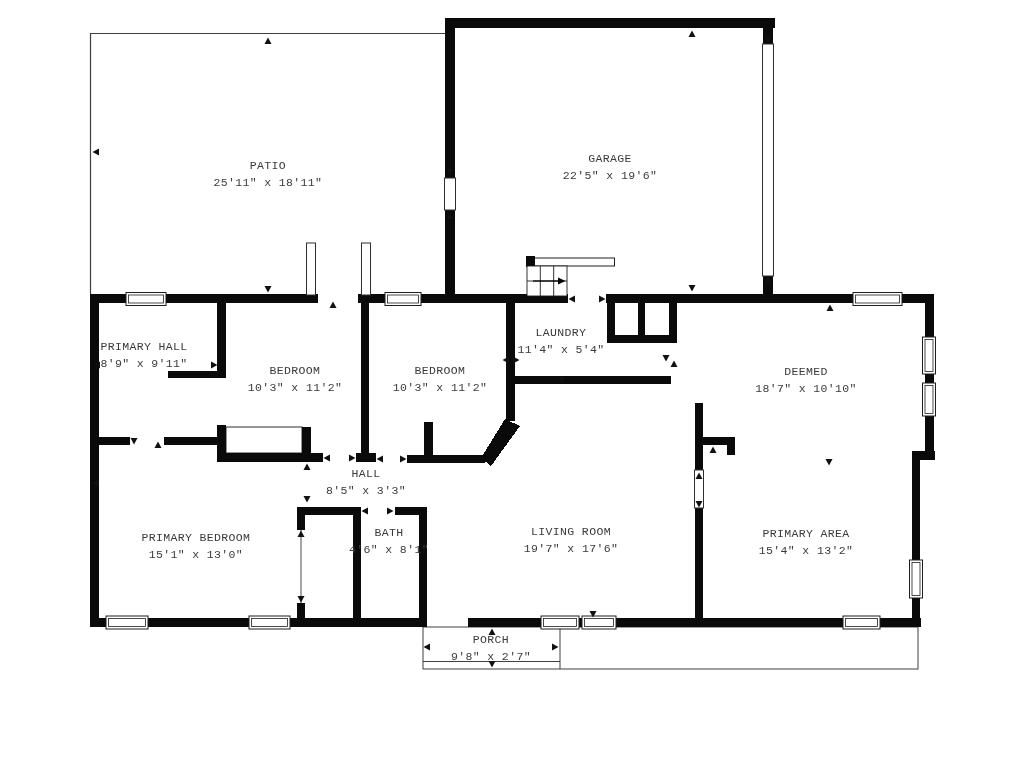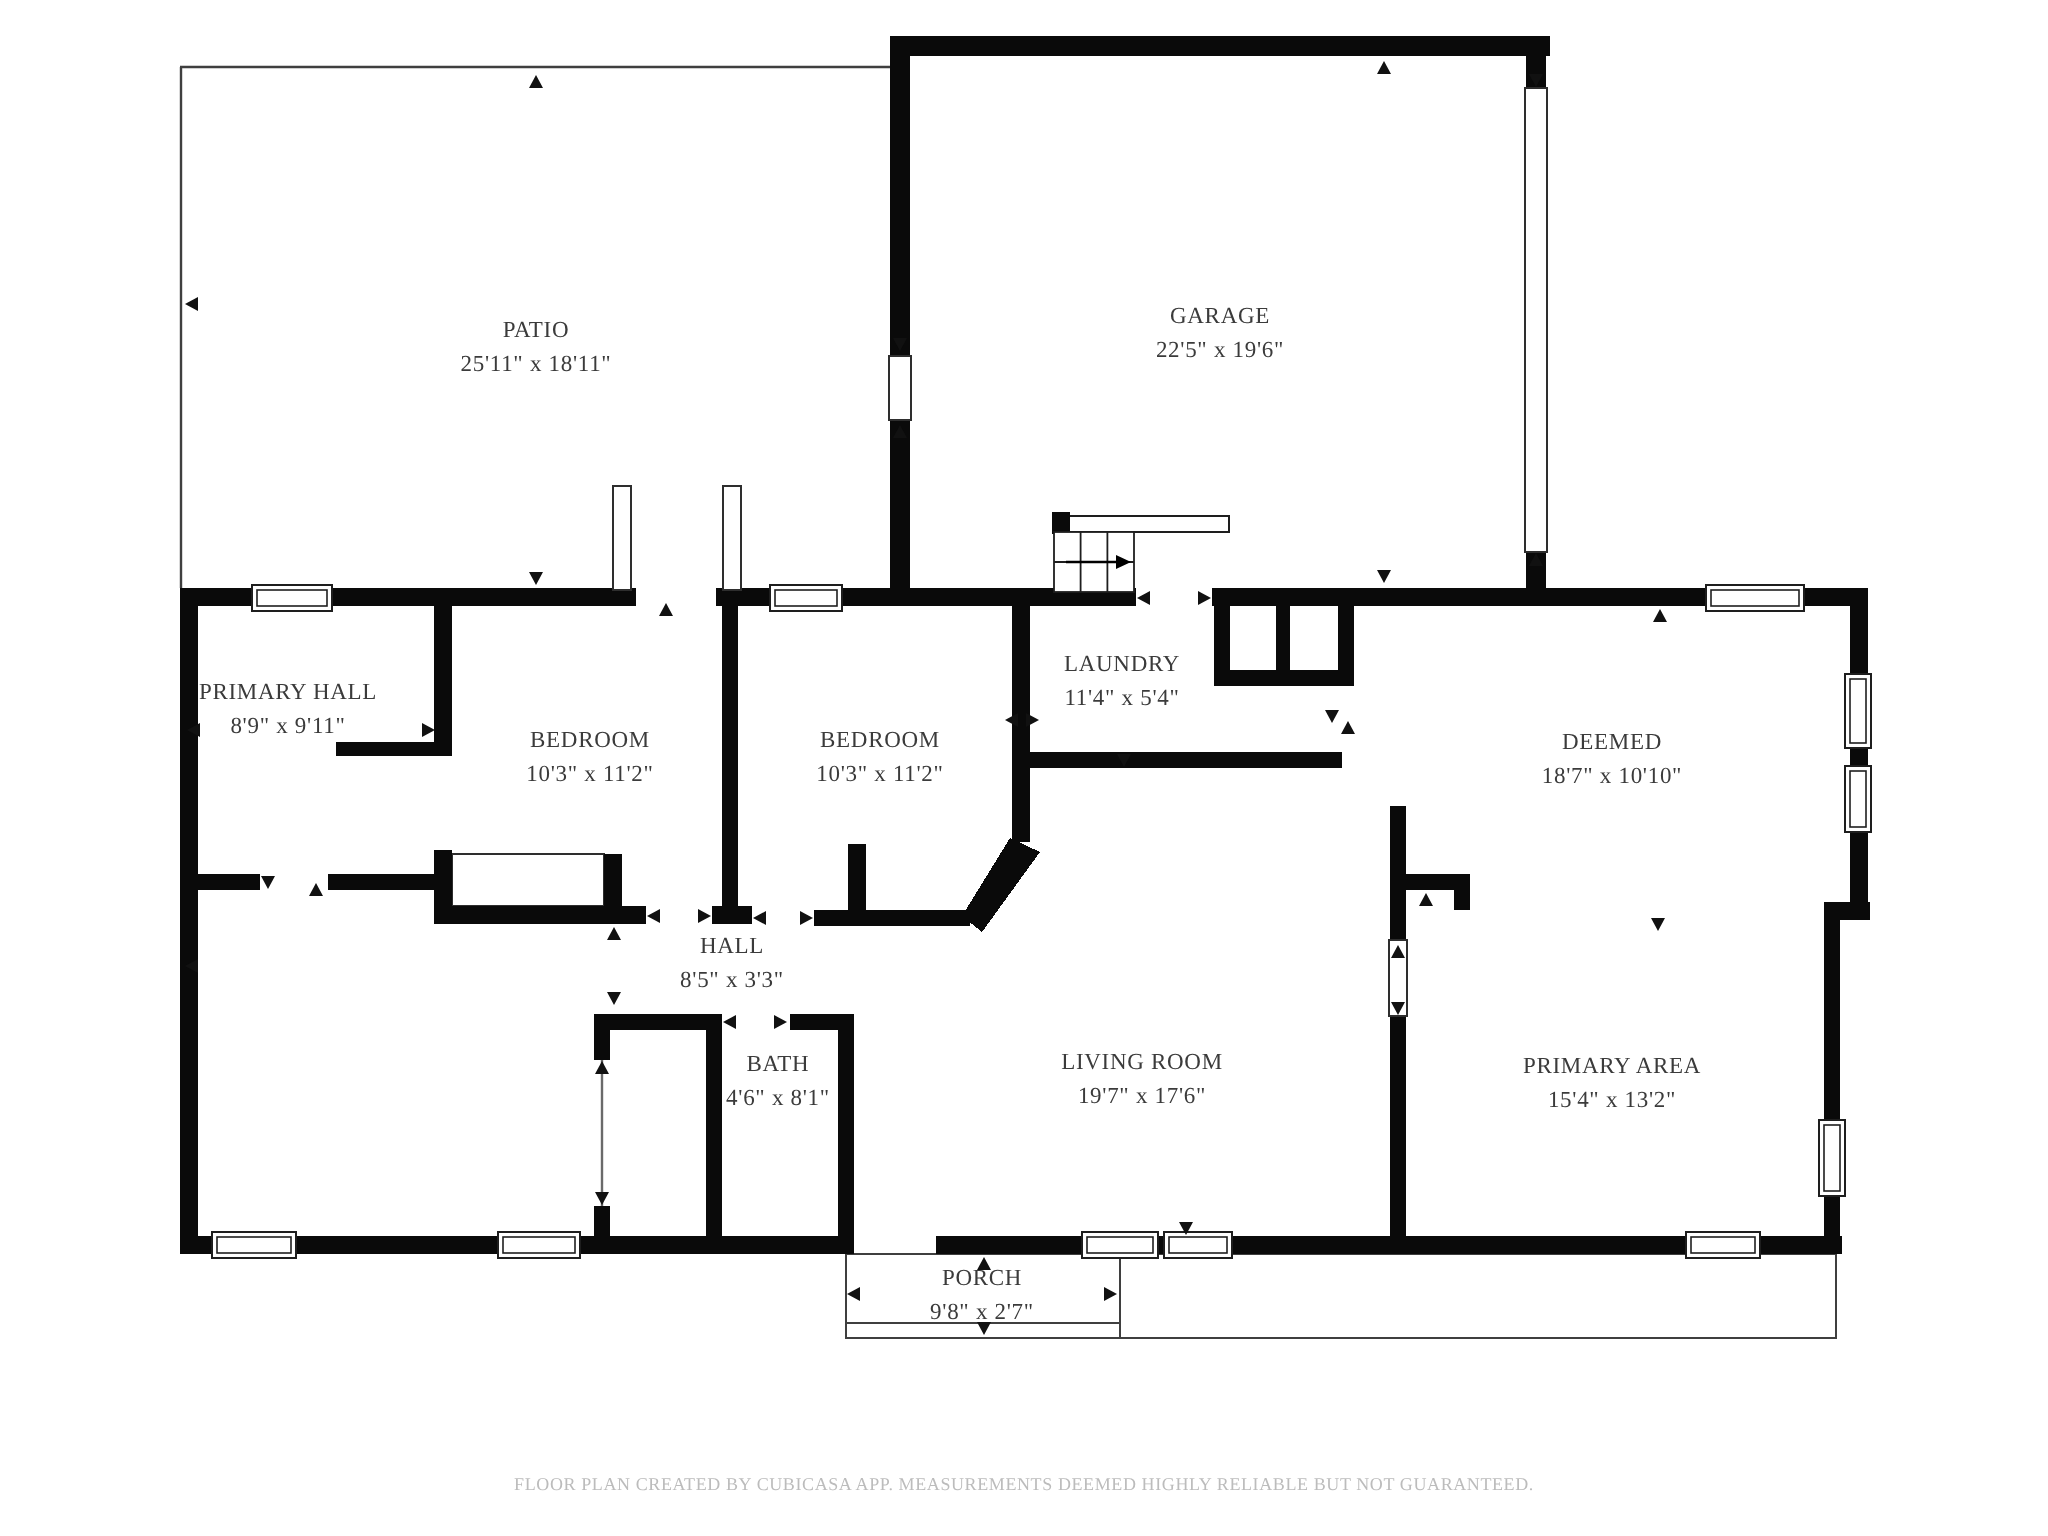--- a/index.html
+++ b/index.html
@@ -1,17 +1,17 @@
 <!DOCTYPE html>
 <html><head>
 <meta charset="utf-8">
 <style>
   html,body{margin:0;padding:0;background:#ffffff;}
   .canvas{position:relative;width:1024px;height:768px;background:#ffffff;overflow:hidden;
-          font-family:Liberation Serif, serif;}
+          font-family:Liberation Mono, monospace;}
   .plan-svg{position:absolute;left:0;top:0;z-index:1;}
   .room-label{position:absolute;z-index:2;transform:translate(-50%,-50%);text-align:center;
               color:#3b3b3b;font-size:11.5px;line-height:16.5px;letter-spacing:.35px;white-space:nowrap;}
   .room-name,.room-dims{pointer-events:none;}
   .footer-note{position:absolute;z-index:2;left:50%;top:737px;transform:translateX(-50%);
                color:#bcbcbc;font-size:9px;letter-spacing:.3px;white-space:nowrap;}
 </style>
 </head>
 <body>
 
@@ -196,27 +196,30 @@
     <div class="room-dims">18'7" x 10'10"</div>
   </div>
   <div class="room-label" style="left:366px;top:482px">
     <div class="room-name">HALL</div>
     <div class="room-dims">8'5" x 3'3"</div>
   </div>
   <div class="room-label" style="left:571px;top:540px">
     <div class="room-name">LIVING ROOM</div>
     <div class="room-dims">19'7" x 17'6"</div>
   </div>
+  <div class="room-label" style="left:196px;top:546px">
+    <div class="room-name">PRIMARY BEDROOM</div>
+    <div class="room-dims">15'1" x 13'0"</div>
+  </div>
   <div class="room-label" style="left:389px;top:541px">
     <div class="room-name">BATH</div>
     <div class="room-dims">4'6" x 8'1"</div>
   </div>
   <div class="room-label" style="left:806px;top:542px">
     <div class="room-name">PRIMARY AREA</div>
     <div class="room-dims">15'4" x 13'2"</div>
   </div>
   <div class="room-label" style="left:491px;top:648px">
     <div class="room-name">PORCH</div>
     <div class="room-dims">9'8" x 2'7"</div>
   </div>
 
-  <div class="footer-note">FLOOR PLAN CREATED BY CUBICASA APP. MEASUREMENTS DEEMED HIGHLY RELIABLE BUT NOT GUARANTEED.</div>
 </div>
 
 </body></html>

